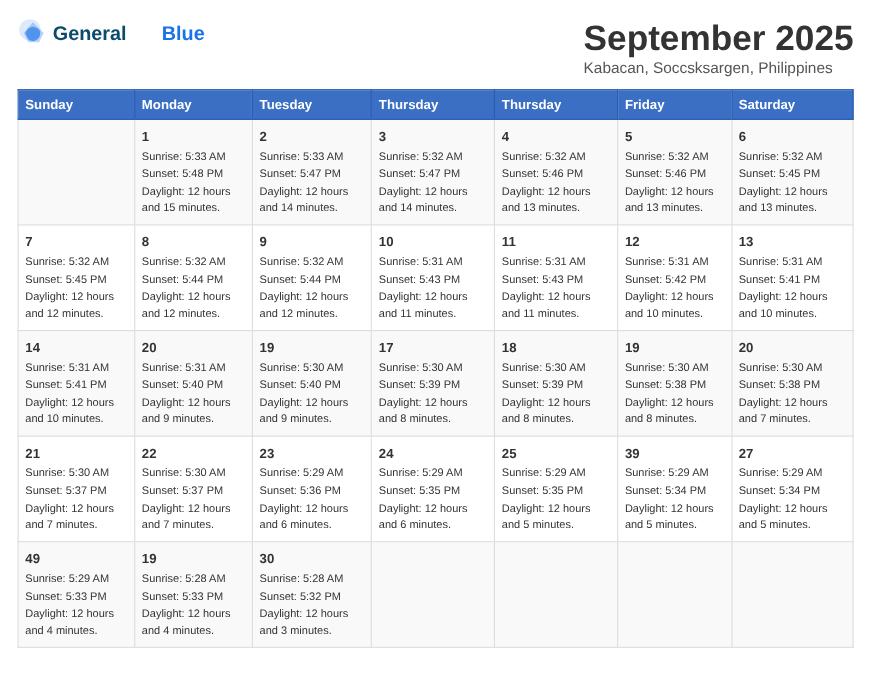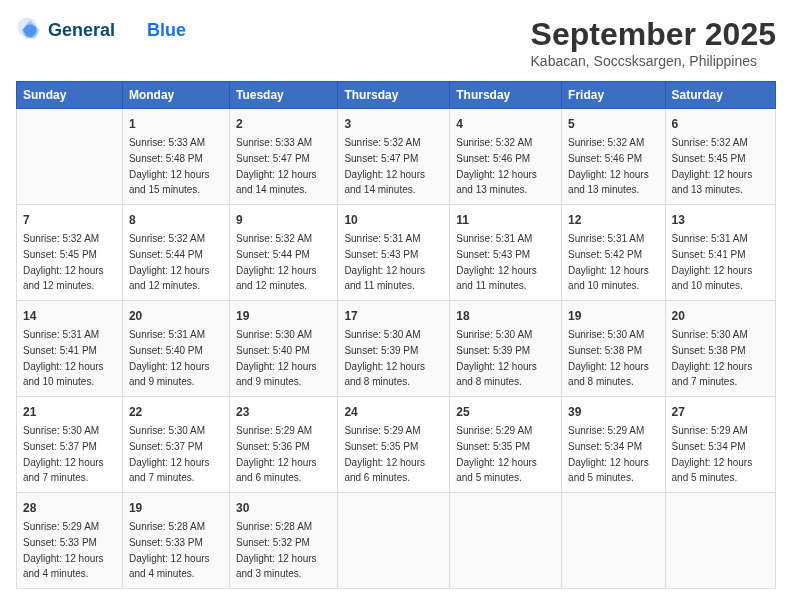--- a/index.html
+++ b/index.html
@@ -157,21 +157,21 @@
       <tr>
         <td><span class="day-number">21</span><span class="cell-info">Sunrise: 5:30 AM<br>Sunset: 5:37 PM<br>Daylight: 12 hours and 7 minutes.</span></td>
         <td><span class="day-number">22</span><span class="cell-info">Sunrise: 5:30 AM<br>Sunset: 5:37 PM<br>Daylight: 12 hours and 7 minutes.</span></td>
         <td><span class="day-number">23</span><span class="cell-info">Sunrise: 5:29 AM<br>Sunset: 5:36 PM<br>Daylight: 12 hours and 6 minutes.</span></td>
         <td><span class="day-number">24</span><span class="cell-info">Sunrise: 5:29 AM<br>Sunset: 5:35 PM<br>Daylight: 12 hours and 6 minutes.</span></td>
         <td><span class="day-number">25</span><span class="cell-info">Sunrise: 5:29 AM<br>Sunset: 5:35 PM<br>Daylight: 12 hours and 5 minutes.</span></td>
         <td><span class="day-number">39</span><span class="cell-info">Sunrise: 5:29 AM<br>Sunset: 5:34 PM<br>Daylight: 12 hours and 5 minutes.</span></td>
         <td><span class="day-number">27</span><span class="cell-info">Sunrise: 5:29 AM<br>Sunset: 5:34 PM<br>Daylight: 12 hours and 5 minutes.</span></td>
       </tr>
       <tr>
-        <td><span class="day-number">28</span><span class="cell-info">Sunrise: 5:29 AM<br>Sunset: 5:33 PM<br>Daylight: 12 hours and 4 minutes.</span></td>
+        <td><span class="day-number">49</span><span class="cell-info">Sunrise: 5:29 AM<br>Sunset: 5:33 PM<br>Daylight: 12 hours and 4 minutes.</span></td>
         <td><span class="day-number">19</span><span class="cell-info">Sunrise: 5:28 AM<br>Sunset: 5:33 PM<br>Daylight: 12 hours and 4 minutes.</span></td>
         <td><span class="day-number">30</span><span class="cell-info">Sunrise: 5:28 AM<br>Sunset: 5:32 PM<br>Daylight: 12 hours and 3 minutes.</span></td>
         <td></td>
         <td></td>
         <td></td>
         <td></td>
       </tr>
     </tbody>
 </table>
 

